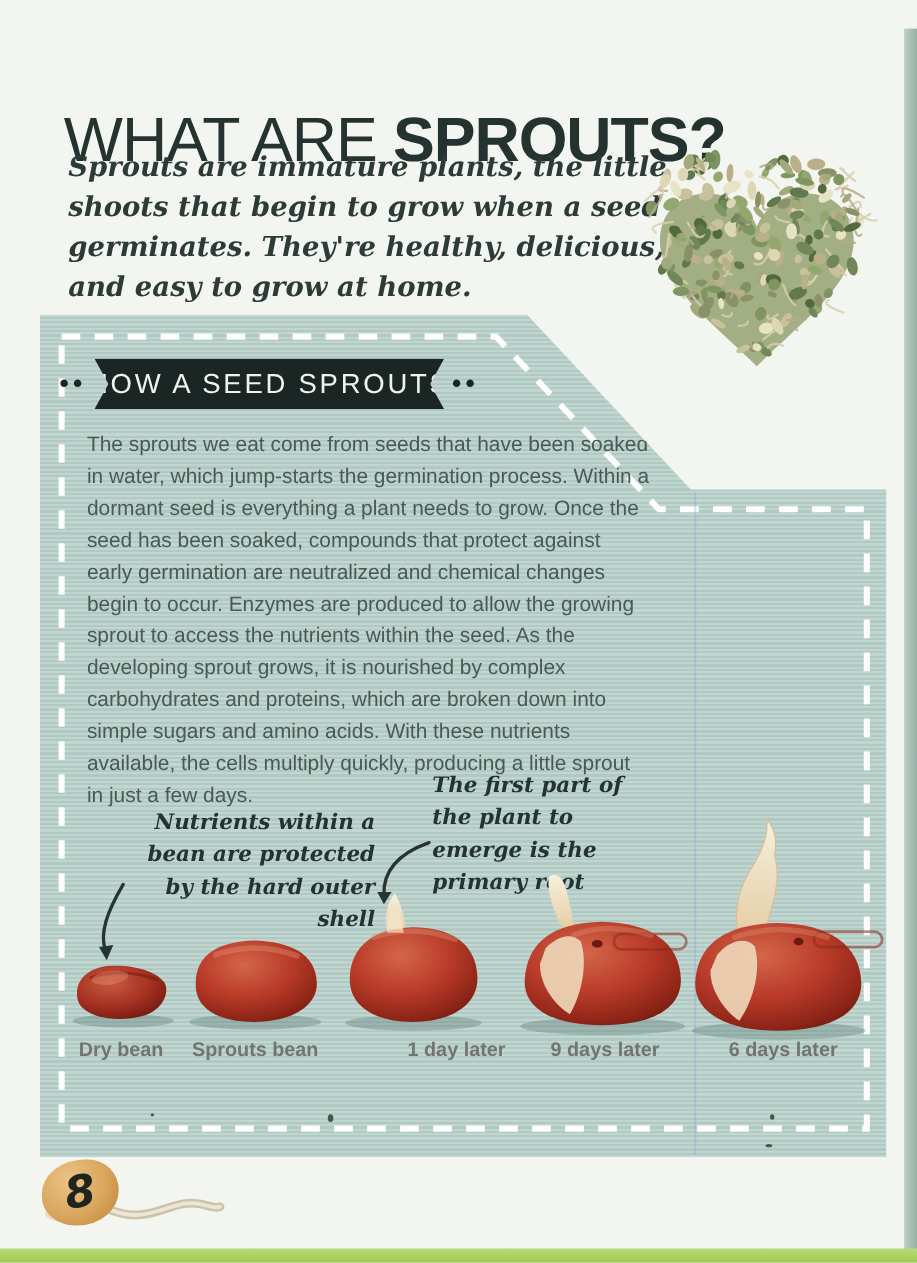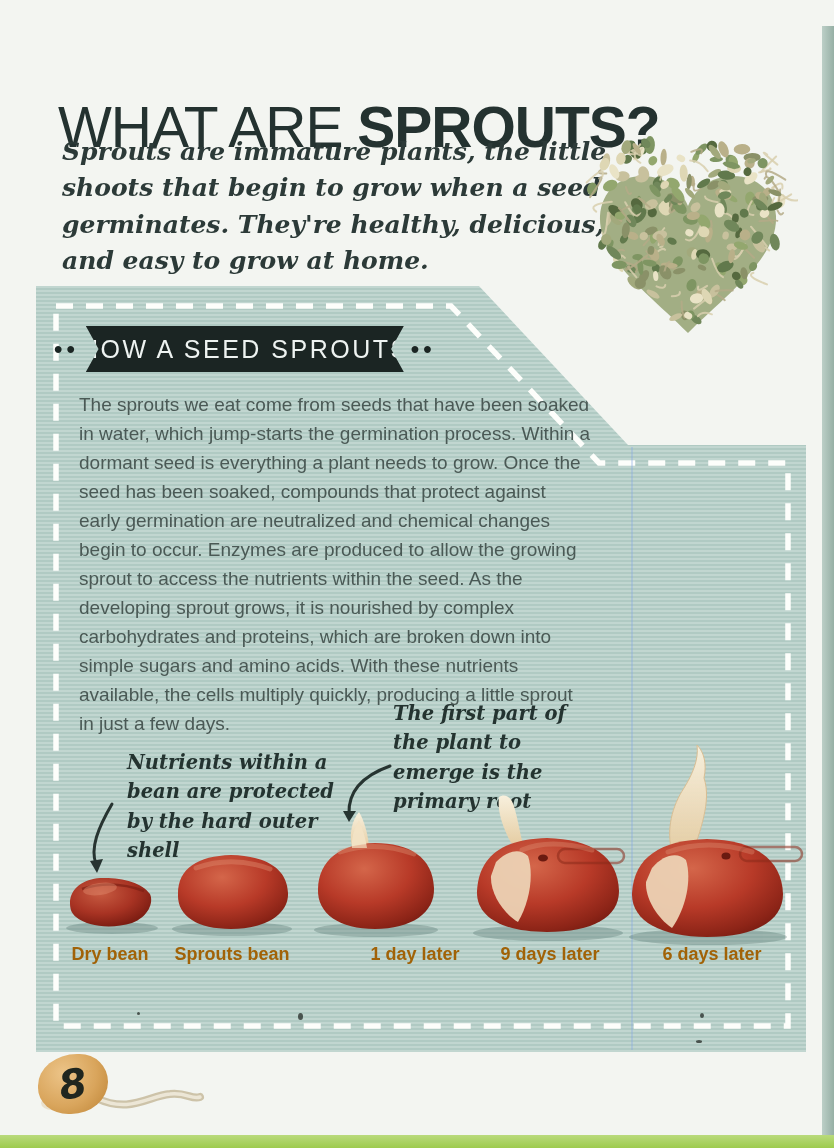--- a/index.html
+++ b/index.html
@@ -26,24 +26,24 @@
   .ribbon{width:318px;height:46px;background:#1b2523;display:flex;align-items:center;justify-content:center;
           clip-path:polygon(0 0,100% 0,96% 50%,100% 100%,0 100%,4% 50%);
           filter:drop-shadow(0 3px 3px rgba(20,30,28,.4));}
   .ribbon span{color:#eef3f1;font-size:25px;letter-spacing:2.5px;font-weight:400;white-space:nowrap;}
 
   .box-body{position:absolute;left:39px;top:100px;width:512px;margin:4px;
             font-size:19px;line-height:29px;color:#4a5955;}
 
   .ann{font-family:"DejaVu Serif","Liberation Serif",serif;font-style:italic;font-weight:700;
        font-size:19.5px;line-height:1.5;color:#243330;}
-  .ann1{left:127px;top:748px;width:214px;}
+  .ann1{left:127px;top:733px;width:214px;text-align:right;}
   .ann2{left:393px;top:699px;width:186px;}
 
-  .stage-label{top:944px;transform:translateX(-50%);font-size:18px;font-weight:700;color:#a16207;white-space:nowrap;}
+  .stage-label{top:944px;transform:translateX(-50%);font-size:18px;font-weight:700;color:#737373;white-space:nowrap;}
 
   .blue-line{left:631px;top:447px;width:2px;height:603px;background:rgba(130,165,230,.32);}
 
   
   .art{left:0;top:0;width:834px;height:1148px;pointer-events:none;}
   .heart{left:578px;top:128px;width:220px;height:265px;}
 
   
   .seed{left:38px;top:1054px;width:70px;height:60px;
         background:radial-gradient(circle at 36% 32%,#ecc488,#d9a55c 55%,#bb8133);

